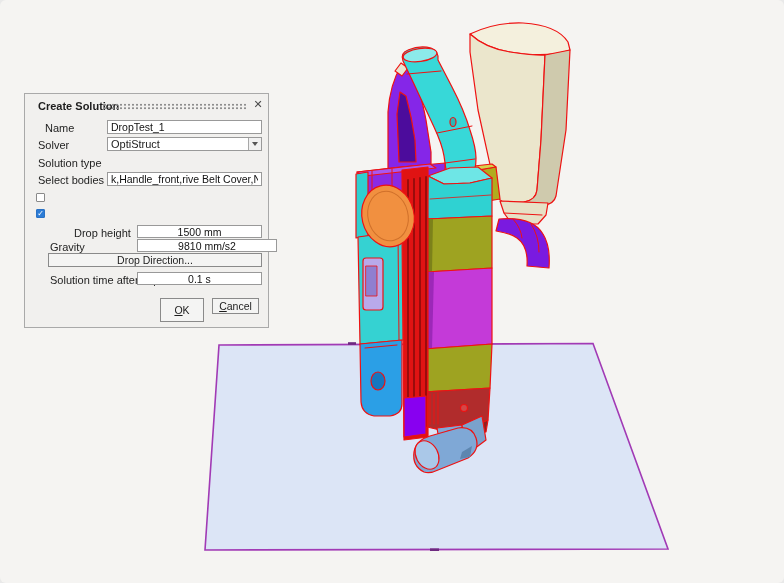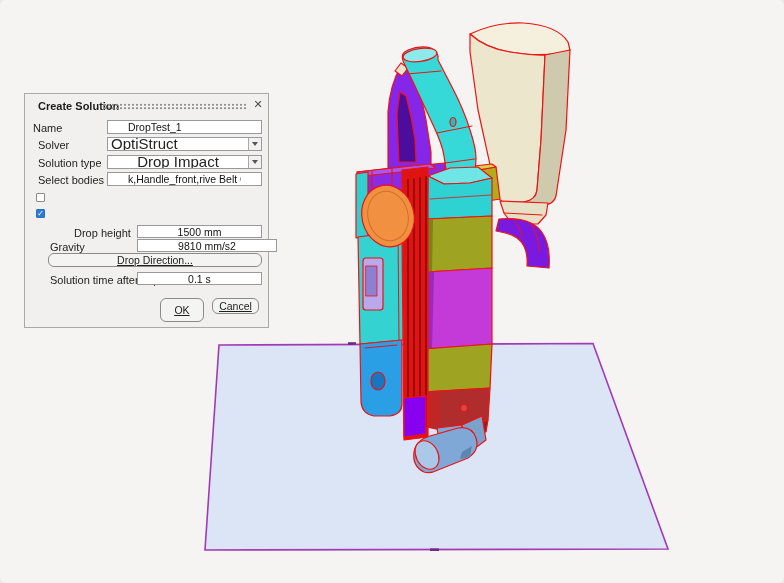--- a/index.html
+++ b/index.html
@@ -11,32 +11,32 @@
   .dialog{position:absolute; left:24px; top:93px; width:243px; height:233px;
           background:#f1f0ee; border:1px solid #a9a9a9; z-index:5; font-size:11px; color:#222;}
   .dlg-title{position:absolute; left:13px; top:6px; font-weight:600; color:#1d1d1d;}
   .drag-dots{position:absolute; left:78px; top:9px; width:144px; height:7px;
              background-image:radial-gradient(circle, #8e8e8e 0.8px, transparent 1px);
              background-size:4px 3.5px;}
   .dlg-close{position:absolute; left:226px; top:3px; width:14px; height:14px; text-align:center;
              font-size:11px; color:#4a4a4a; cursor:default; line-height:14px;}
   .lbl{position:absolute; white-space:nowrap; color:#232323;}
   .inp{position:absolute; box-sizing:border-box; height:14px; border:1px solid #999; background:#fff;
-       font-family:"Liberation Sans", sans-serif; font-size:10.5px; color:#111; padding:0 20px; line-height:12px;}
+       font-family:"Liberation Sans", sans-serif; font-size:10.5px; color:#111; padding:0 3px; line-height:12px;}
   .inp.right{text-align:center;}
   .combo{position:absolute; box-sizing:border-box; height:14px; border:1px solid #999; background:#fff; display:flex;}
-  .combo .val{flex:1; font-size:15px; line-height:12px; padding:0 3px; overflow:hidden; white-space:nowrap;}
+  .combo .val{flex:1; font-size:11px; line-height:12px; padding:0 3px; overflow:hidden; white-space:nowrap;}
   .combo .val.center{text-align:center;}
   .combo .arrowbox{width:12px; border-left:1px solid #a8a8a8; background:#f1f1f1; display:flex; align-items:center; justify-content:center;}
   .chev{width:0; height:0; border-left:3px solid transparent; border-right:3px solid transparent; border-top:4px solid #555;}
   .cb{position:absolute; width:9px; height:9px; box-sizing:border-box; border:1px solid #8a8a8a; background:#fff; border-radius:1px;}
   .cb[data-checked="true"]{background:#2c7cd6; border-color:#2a72c4;}
   .cb[data-checked="true"]::after{content:"✓"; color:#fff; font-size:8px; line-height:8px; display:block; text-align:center;}
-  .btn{position:absolute; box-sizing:border-box; background:#f4f4f3; border:1px solid #8a8a8a; border-radius:6px;
-       font-size:10.5px; color:#1d1d1d; text-align:center; display:flex; align-items:center; justify-content:center; padding:0;text-decoration:underline;}
+  .btn{position:absolute; box-sizing:border-box; background:#f4f4f3; border:1px solid #8a8a8a; border-radius:0;
+       font-size:10.5px; color:#1d1d1d; text-align:center; display:flex; align-items:center; justify-content:center; padding:0;}
   .btn span{display:block;}
   .btn.ak span::first-letter{text-decoration:underline;}
 </style>
 </head>
 <body>
 
 <div class="screen">
 
   <svg width="784" height="583" viewBox="0 0 784 583">
 
@@ -147,38 +147,32 @@
         <polygon points="462,452 472,446 470,457 460,459" fill="#5d86b0" stroke="none"></polygon>
       </g>
     </g>
   </svg>
 
   <div class="dialog">
     <div class="dlg-title">Create Solution</div>
     <div class="drag-dots"></div>
     <div class="dlg-close">✕</div>
 
-    <div class="lbl" style="left:8px; top:28px;">Name</div>
+    <div class="lbl" style="left:20px; top:28px;">Name</div>
     <input class="inp" style="left: 82px; top: 26px; width: 155px;" value="DropTest_1">
 
     <div class="lbl" style="left:13px; top:45px;">Solver</div>
     <div class="combo" style="left:82px; top:43px; width:155px;">
       <div class="val">OptiStruct</div>
       <div class="arrowbox">
           <span class="chev"></span>
         </div>
     </div>
 
     <div class="lbl" style="left:13px; top:63px;">Solution type</div>
-    <div class="combo" style="left:82px; top:61px; width:155px;">
-      <div class="val center">Drop Impact</div>
-      <div class="arrowbox">
-          <span class="chev"></span>
-        </div>
-    </div>
 
     <div class="lbl" style="left:13px; top:80px;">Select bodies</div>
     <input class="inp" style="left: 82px; top: 78px; width: 155px;" value="k,Handle_front,rive Belt Cover,Nut,Dust Bag">
 
     <span class="cb" style="left:11px; top:99px;" data-checked="false"></span>
 
     <span class="cb" style="left:11px; top:115px;" data-checked="true"></span>
 
     <div class="lbl" style="left:25px; top:133px;margin-left:24px;">Drop height</div>
     <input class="inp right" style="left: 112px; top: 131px; width: 125px; height: 13px;" value="1500 mm">

